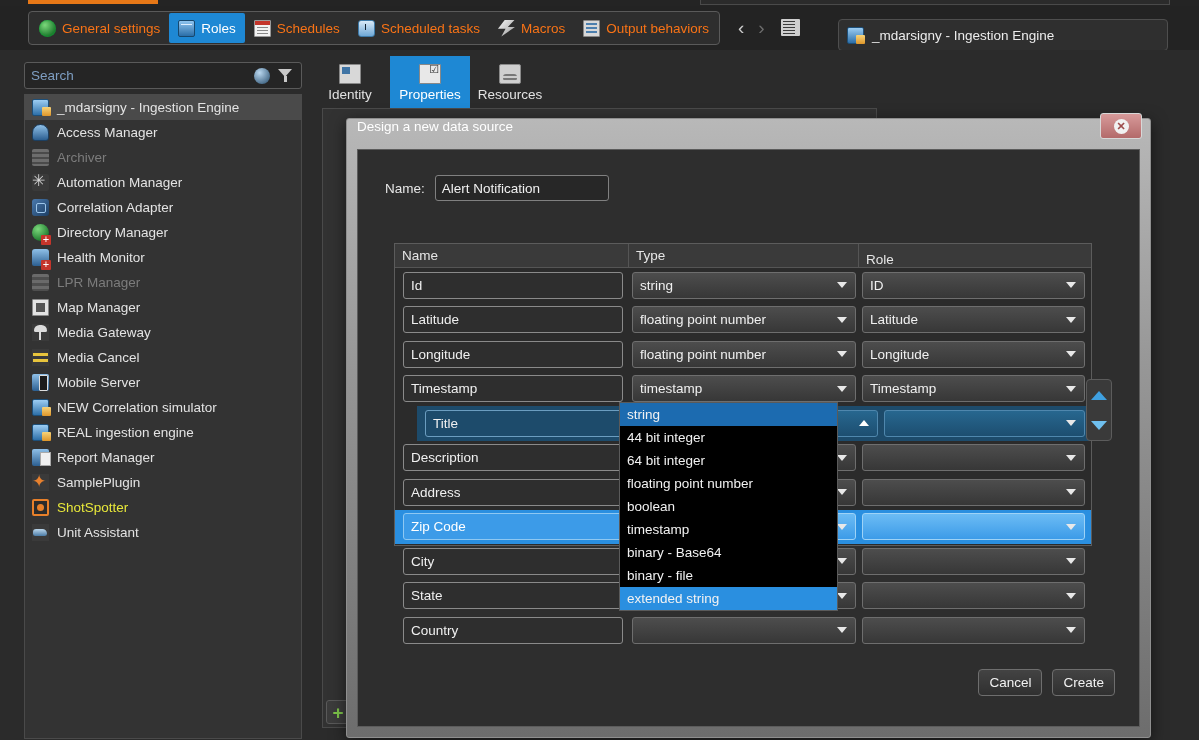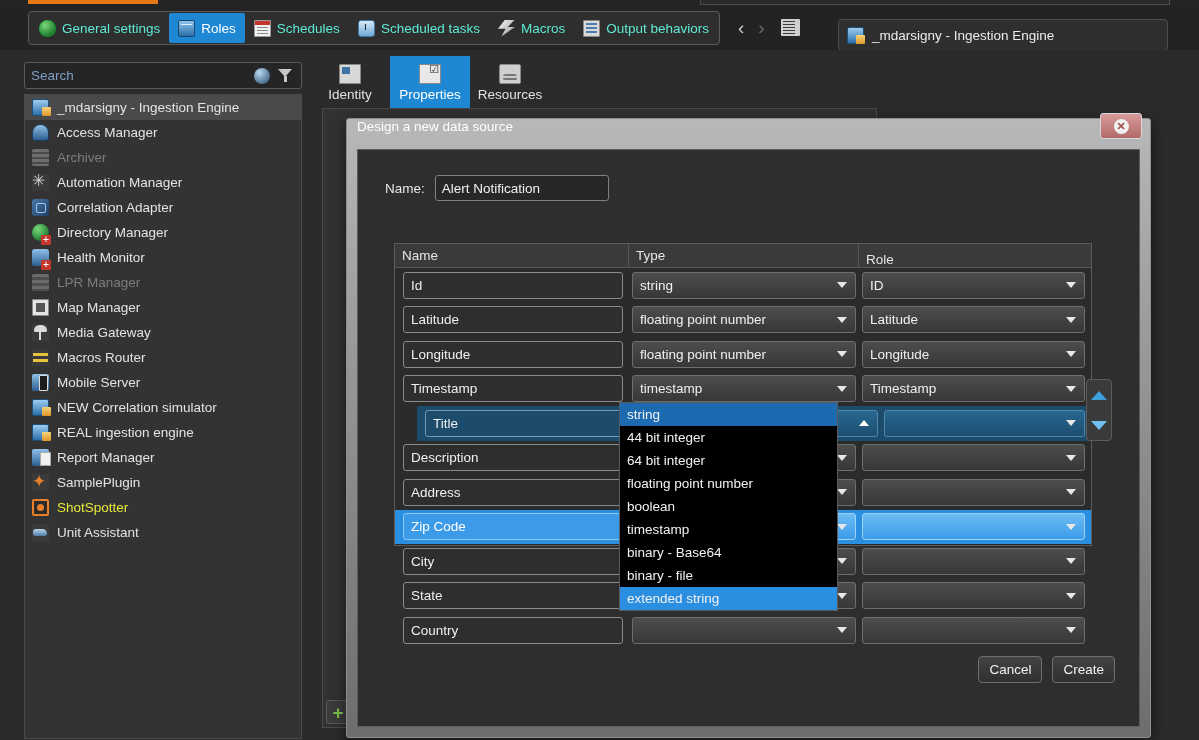--- a/index.html
+++ b/index.html
@@ -35,21 +35,21 @@
   .tabstrip {
     position: absolute; left: 28px; top: 5px; height: 34px;
     border: 1px solid #5a5a5a; border-radius: 4px;
     background: #2e2e2e;
     display: flex; align-items: stretch;
     padding: 1px;
   }
   .tab {
     display: flex; align-items: center; gap: 6px;
     padding: 0 9px; height: 100%;
-    color: #5eead4; font-size: 13.5px; white-space: nowrap;
+    color: #f97316; font-size: 13.5px; white-space: nowrap;
     border-radius: 2px;
   }
   .tab.active { background: #1e88d4; color: #ffffff; }
   .tabicon { width: 17px; height: 17px; display:inline-block; position: relative; flex: none; }
 
   
   .ic-globe { border-radius:50%; background: radial-gradient(circle at 35% 30%, #7bd87b, #1d7a2d 70%); box-shadow: inset 0 0 2px #0a3; }
   .ic-roles { background: linear-gradient(180deg,#8fc4ef,#2a6ea8); border:1px solid #17486e; border-radius:2px; }
   .ic-roles::before { content:""; position:absolute; left:2px; right:2px; top:3px; height:1px; background:#dfefff;}
   .ic-cal { background:#f2f2f2; border:1px solid #9a9a9a; border-radius:1px; }
@@ -292,21 +292,21 @@
   .spinner {
     position: absolute; left: 1086px; top: 379px; width: 26px; height: 62px;
     background: #3a3a3a; border: 1px solid #5c5c5c; border-radius: 4px;
     display: flex; flex-direction: column; align-items: center; justify-content: space-around;
   }
   .sp-ar { width: 0; height: 0; border-left: 8px solid transparent; border-right: 8px solid transparent; }
   .sp-up { border-bottom: 9px solid #3fa0e0; }
   .sp-dn { border-top: 9px solid #6fc0ef; }
 
   
-  .dlgbtns { position: absolute; right: 24px; bottom: 43px; display: flex; gap: 10px; }
+  .dlgbtns { position: absolute; right: 24px; bottom: 30px; display: flex; gap: 10px; }
   .dbtn {
     min-width: 48px; height: 27px; padding: 0 10px;
     background: linear-gradient(180deg,#434343,#303030);
     border: 1px solid #6e6e6e; border-radius: 4px;
     color: #f2f2f2; font-size: 13.5px;
     display: flex; align-items: center; justify-content: center;
   }
 </style>
 </head>
 <body>
@@ -398,21 +398,21 @@
     <div class="roleitem">
       <span class="ricon i-map"></span>
       <span>Map Manager</span>
     </div>
     <div class="roleitem">
       <span class="ricon i-gateway"></span>
       <span>Media Gateway</span>
     </div>
     <div class="roleitem">
       <span class="ricon i-router"></span>
-      <span>Macros Router</span>
+      <span>Media Cancel</span>
     </div>
     <div class="roleitem">
       <span class="ricon i-mobile"></span>
       <span>Mobile Server</span>
     </div>
     <div class="roleitem">
       <span class="ricon i-ingestion"></span>
       <span>NEW Correlation simulator</span>
     </div>
     <div class="roleitem">

